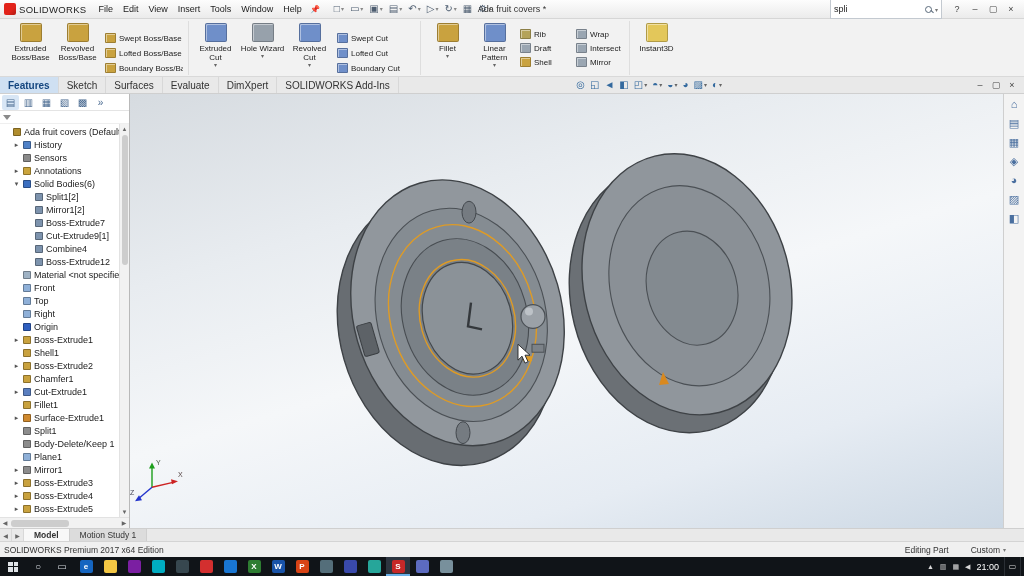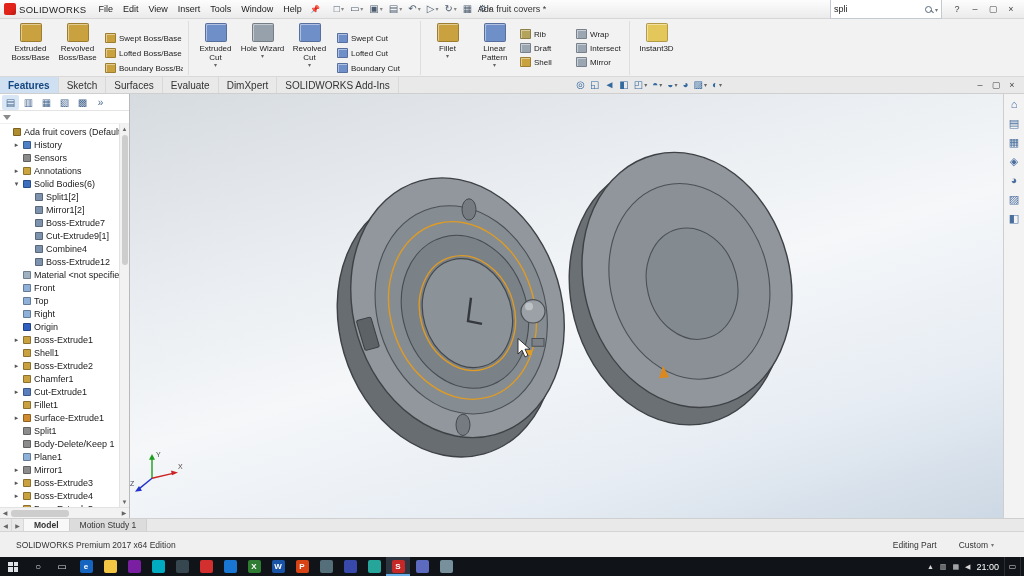--- a/index.html
+++ b/index.html
@@ -94,21 +94,21 @@
 
   
   .modeltabs{height:13px;flex:0 0 auto;background:#e9e9e9;border-top:1px solid #cfcfcf;display:flex;align-items:stretch;font-size:8.5px;}
   .mtscroll{width:12px;display:flex;align-items:center;justify-content:center;color:#666;border-right:1px solid #d8d8d8;}
   .mtscroll::after{font-size:6px;}
   .mtscroll.l::after{content:"◀";}
   .mtscroll.r::after{content:"▶";}
   .mtab{padding:0 10px;display:flex;align-items:center;border-right:1px solid #cfcfcf;color:#333;background:#dcdcdc;}
   .mtab[data-active="true"]{background:#f8f8f8;font-weight:bold;}
 
-  .statusbar{height:26px;flex:0 0 auto;background:#f0f0f0;border-top:1px solid #d4d4d4;display:flex;align-items:center;padding:0 16px;font-size:8.5px;color:#333;}
+  .statusbar{height:16px;flex:0 0 auto;background:#f0f0f0;border-top:1px solid #d4d4d4;display:flex;align-items:center;padding:0 4px;font-size:8.5px;color:#333;}
   .sb-left{flex:1;}
   .sb-edit{margin-right:22px;}
   .sb-custom{display:flex;align-items:center;gap:3px;margin-right:14px;}
   .sb-custom::after{content:"▾";font-size:6px;color:#777;}
 
   
   .taskbar{height:19px;flex:0 0 auto;background:#101418;display:flex;align-items:center;color:#e8e8e8;}
   .startbtn{width:26px;height:100%;display:flex;align-items:center;justify-content:center;}
   .winlogo{width:10px;height:10px;display:grid;grid-template-columns:1fr 1fr;grid-template-rows:1fr 1fr;gap:1px;}
   .winlogo span{background:#dfe3e7;}

